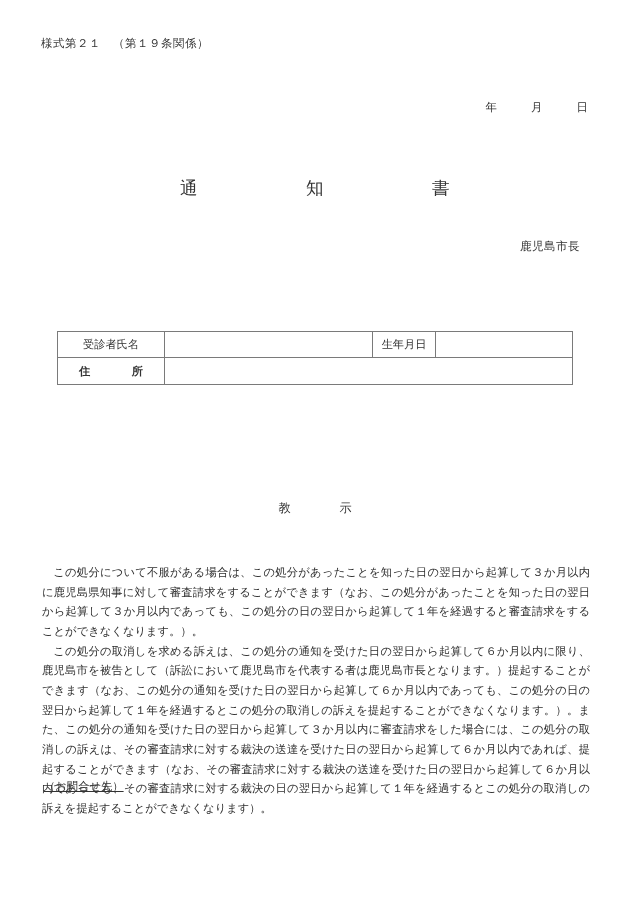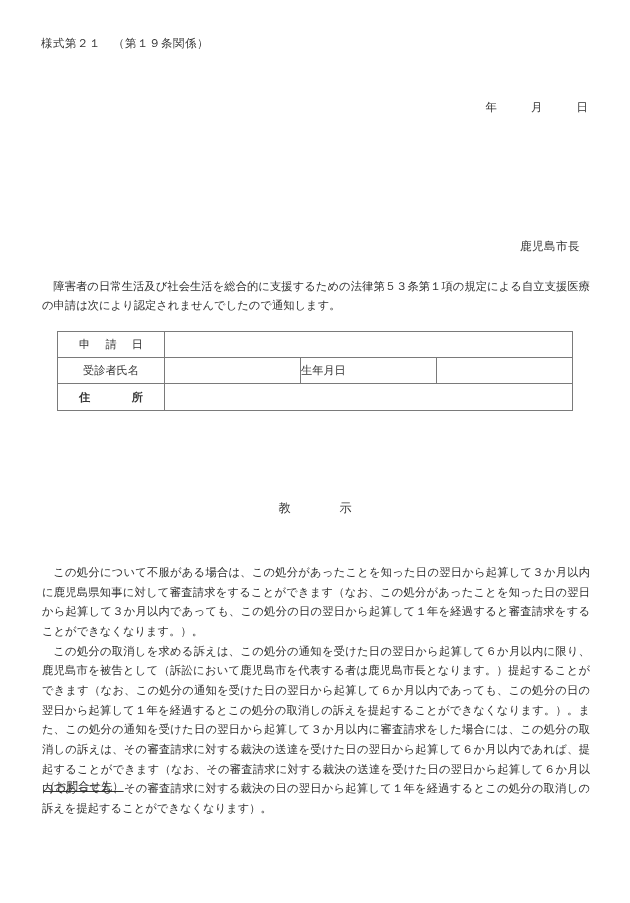--- a/index.html
+++ b/index.html
@@ -107,21 +107,21 @@
   .lbl-cell {
     width: 106px;
     text-align: center;
     height: 25px;
   }
   .lbl-cell .spread2 {
     width: 64px;
   }
   .lbl-narrow {
     width: 62px;
-    text-align: left;
+    text-align: center;
   }
   .val-cell {
     background: #ffffff;
   }
   .row-apply td { height: 25px; }
   .row-name td  { height: 25px; }
   .row-addr td  { height: 26px; font-weight: bold; }
   .row-reason td { height: 62px; }
 
   
@@ -166,33 +166,29 @@
 </style>
 </head>
 <body>
 
 <div class="page">
 
   <div class="form-number">様式第２１　（第１９条関係）</div>
 
   <div class="date-line">年　　　月　　　日</div>
 
+  <div class="doc-title">
+    <span class="t-inner">通　　　　　　知　　　　　　書</span>
+  </div>
 
   <div class="issuer">鹿児島市長</div>
 
-  <div class="lead-para doc-text">障害者の日常生活及び社会生活を総合的に支援するための法律第５３条第１項の規定による自立支援医療の申請は次により認定されませんでしたので通知します。</div>
 
   <table class="form-table">
     <tbody>
-      <tr class="row-apply">
-        <td class="lbl-cell">
-          <span class="spread2">申請日</span>
-        </td>
-        <td class="val-cell" colspan="3"></td>
-      </tr>
       <tr class="row-name">
         <td class="lbl-cell">
           <span>受診者氏名</span>
         </td>
         <td class="val-cell"></td>
         <td class="lbl-narrow">生年月日</td>
         <td class="val-cell" style="width:136px"></td>
       </tr>
       <tr class="row-addr">
         <td class="lbl-cell">

